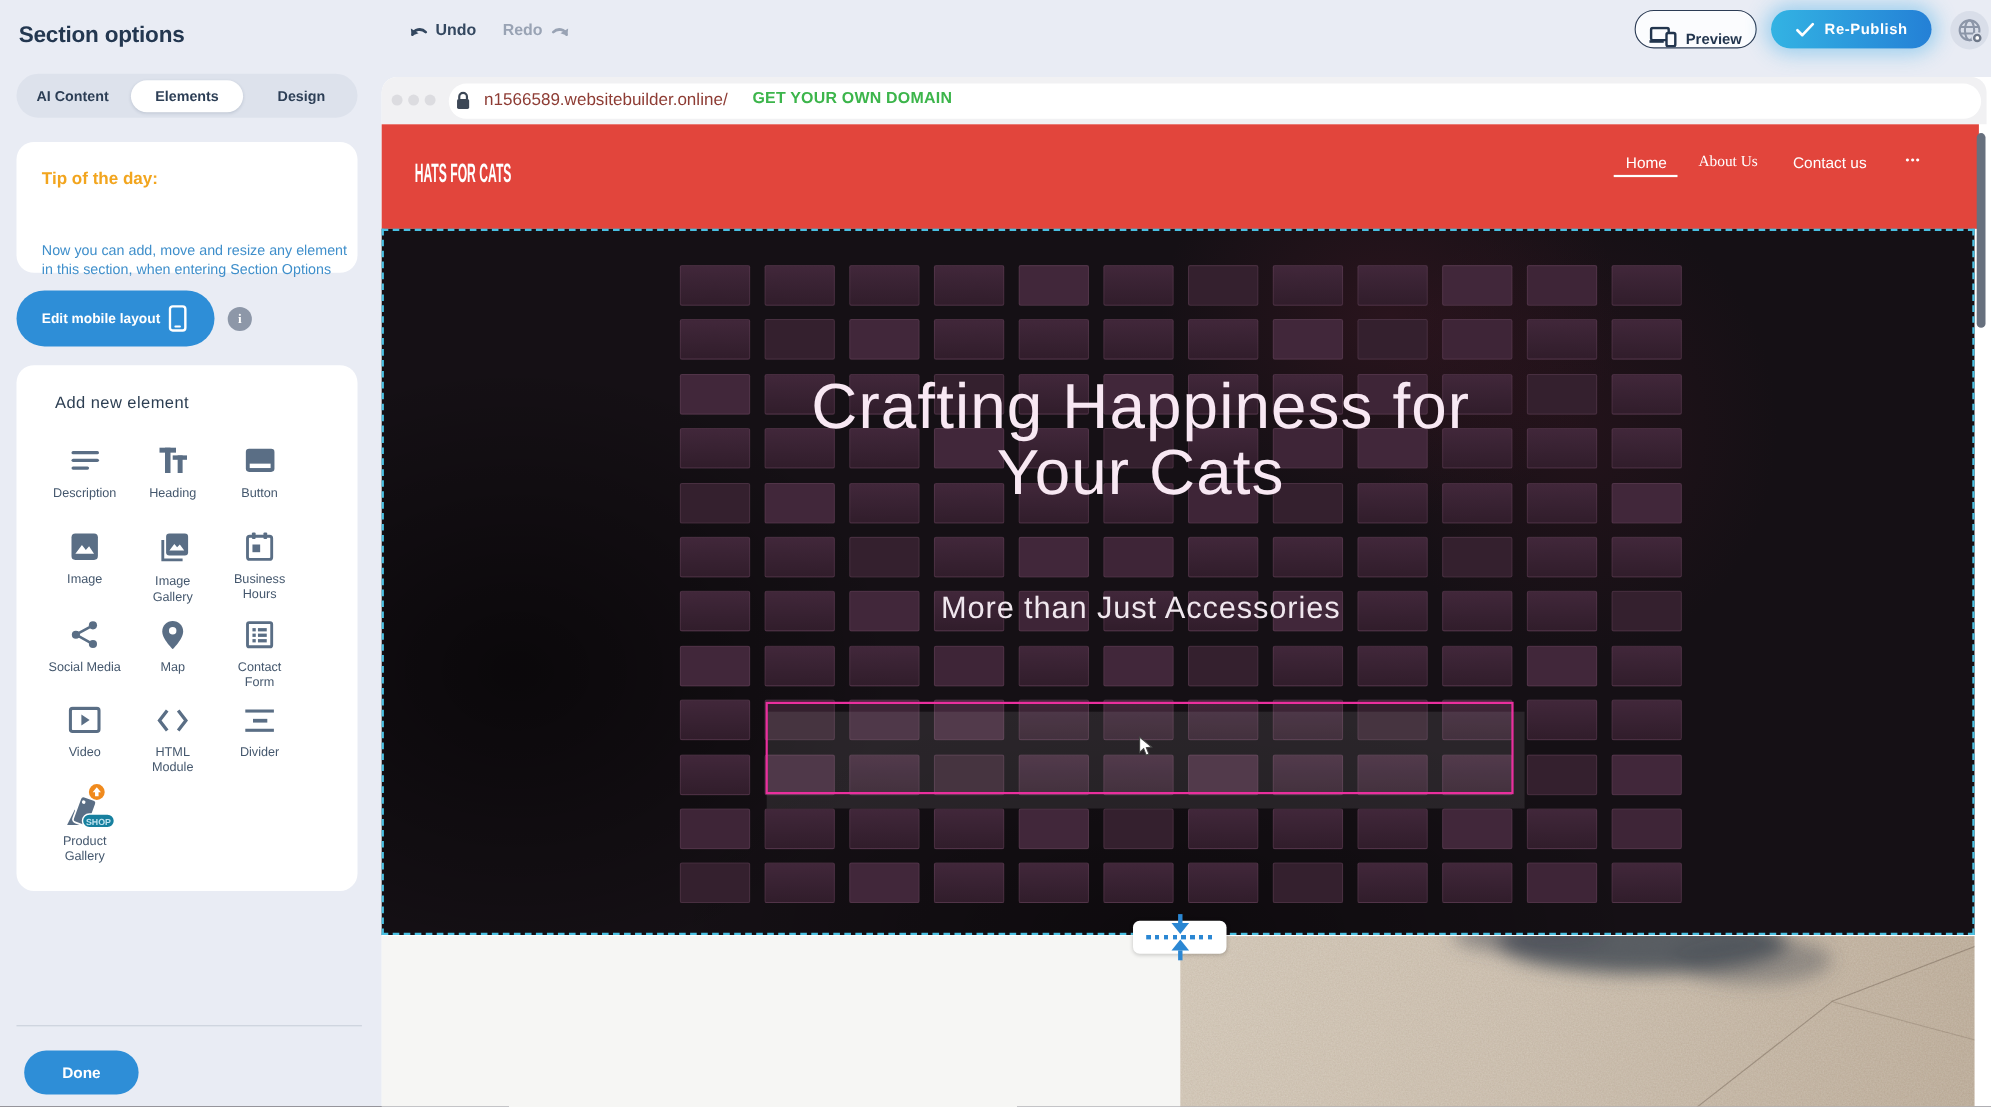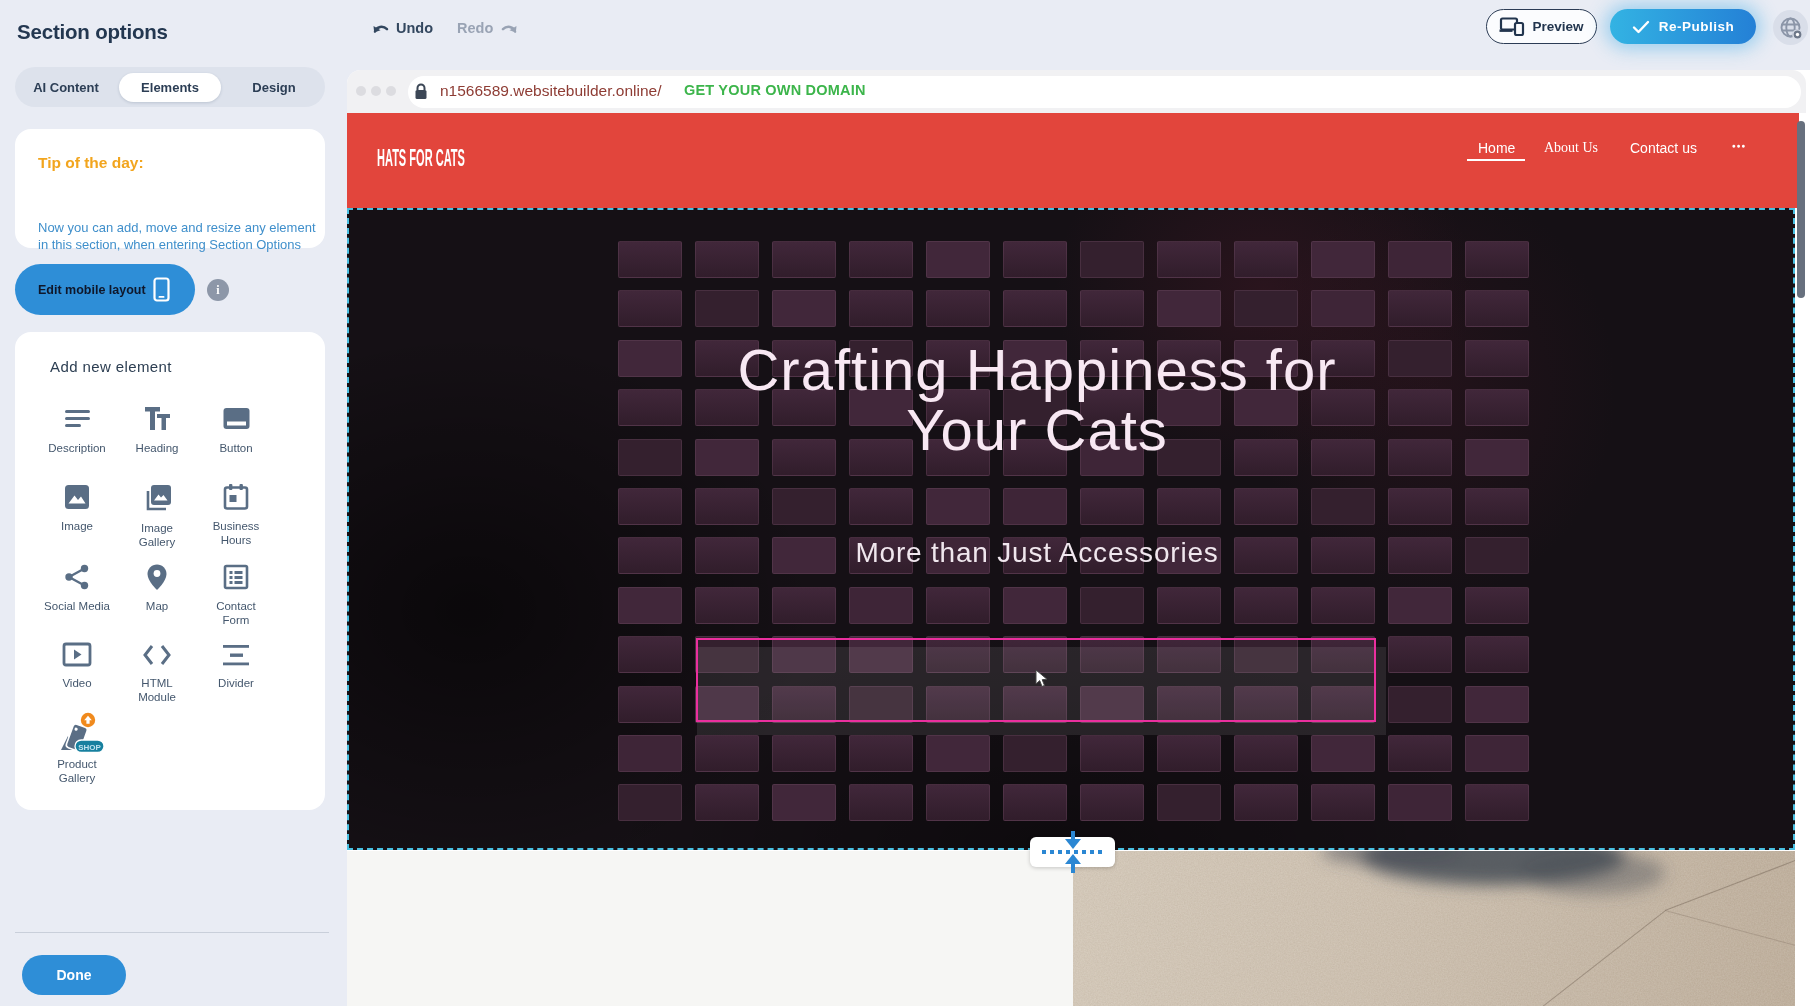--- a/index.html
+++ b/index.html
@@ -5,35 +5,35 @@
   * { margin:0; padding:0; box-sizing:border-box; }
   html,body { width:1810px; height:1006px; overflow:hidden; }
   body { font-family:"Liberation Sans", sans-serif; background:#e9ecf4; position:relative; }
   .abs { position:absolute; }
 
   
   .sec-title { left:17px; top:20px; font-size:20.5px; font-weight:bold; color:#233750; letter-spacing:-0.2px; }
   .undo { left:396px; top:20px; font-size:14.5px; font-weight:bold; color:#33475f; }
   .redo { left:457px; top:20px; font-size:14.5px; font-weight:bold; color:#99a3b4; }
 
-  .btn-preview { left:1486px; top:9px; width:111px; height:35px; border:1.8px solid #2c3c55; border-radius:18px; background:#fbfcfe; display:flex; align-items:center; justify-content:center; gap:7px; }
+  .btn-preview { left:1486px; top:9px; width:111px; height:35px; border:1.8px solid #2c3c55; border-radius:18px; background:#fbfcfe; display:flex; align-items:flex-end; justify-content:center; gap:7px; }
   .btn-preview span { font-size:13.5px; font-weight:bold; color:#22354e; }
   .btn-republish { left:1610px; top:9px; width:146px; height:35px; border-radius:18px; background:linear-gradient(90deg,#33b3e3,#2480d6); box-shadow:0 0 18px 5px rgba(60,170,230,0.45); display:flex; align-items:center; justify-content:center; gap:9px; }
   .btn-republish span { font-size:13.5px; font-weight:bold; color:#fff; letter-spacing:0.5px; }
   .globe-wrap { left:1773px; top:10px; width:35px; height:35px; border-radius:50%; background:#d9dee9; display:flex; align-items:center; justify-content:center; }
 
   
   .tabs { left:15px; top:67px; width:310px; height:40px; background:#dde2ec; border-radius:20px; display:flex; align-items:center; }
   .tab { flex:1; text-align:center; font-size:13px; font-weight:bold; color:#2c3e55; }
   .tab.active { background:#fff; border-radius:14.5px; height:29px; line-height:29px; margin:0 2px; box-shadow:0 1px 3px rgba(40,60,90,0.18); }
   .tip-card { left:15px; top:129px; width:310px; height:119px; background:#fff; border-radius:16px; }
   .tip-title { left:38px; top:154px; font-size:15.5px; font-weight:bold; color:#f2a51e; }
   .tip-body { left:38px; top:185px; width:290px; font-size:13px; line-height:16.5px; color:#3f8fcb;margin-top:35px; }
   .btn-mobile { left:15px; top:264px; width:180px; height:51px; border-radius:26px; background:#2e8ed7; display:flex; align-items:center; }
-  .btn-mobile span { font-size:12.5px; font-weight:bold; color:#0f172a; margin-left:23px; }
+  .btn-mobile span { font-size:12.5px; font-weight:bold; color:#ffffff; margin-left:23px; }
   .info-dot { left:207px; top:279px; width:22px; height:22px; border-radius:50%; background:#8d97a8; color:#fff; font-size:12px; font-weight:bold; text-align:center; line-height:22px; font-family:"Liberation Serif",serif; }
   .add-card { left:15px; top:332px; width:310px; height:478px; background:#fff; border-radius:16px; }
   .add-title { left:50px; top:358px; font-size:15px; color:#2c3e52; letter-spacing:0.4px; }
   .el { position:absolute; width:80px; text-align:center; }
   .el .lbl { margin-top:5px; font-size:11.5px; line-height:13.5px; color:#44576d; }
   .sep { left:15px; top:932px; width:314px; height:1px; background:#c9cfda; }
   .btn-done { left:22px; top:955px; width:104px; height:40px; border-radius:20px; background:#2e8ed7; color:#fff; font-size:14px; font-weight:bold; text-align:center; line-height:40px; }
 
   
   .window { left:347px; top:70px; width:1683px; height:936px; background:#fff; border-radius:14px 14px 0 0;padding-left:32px; }

